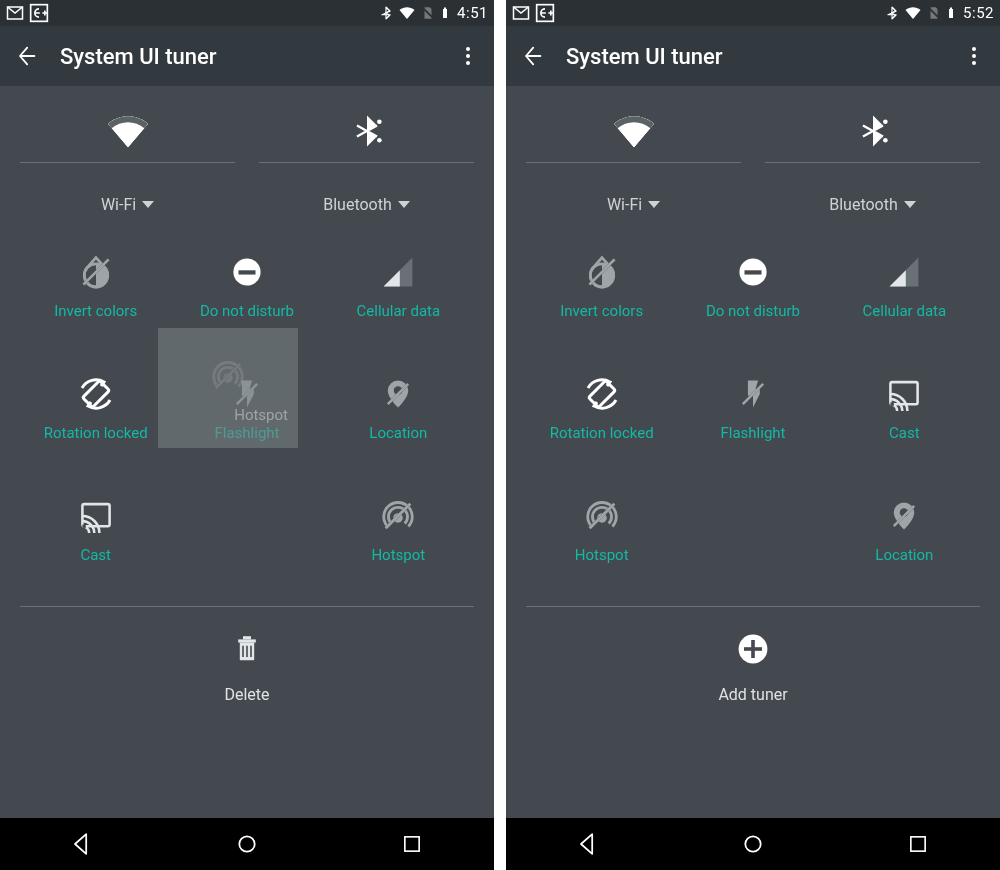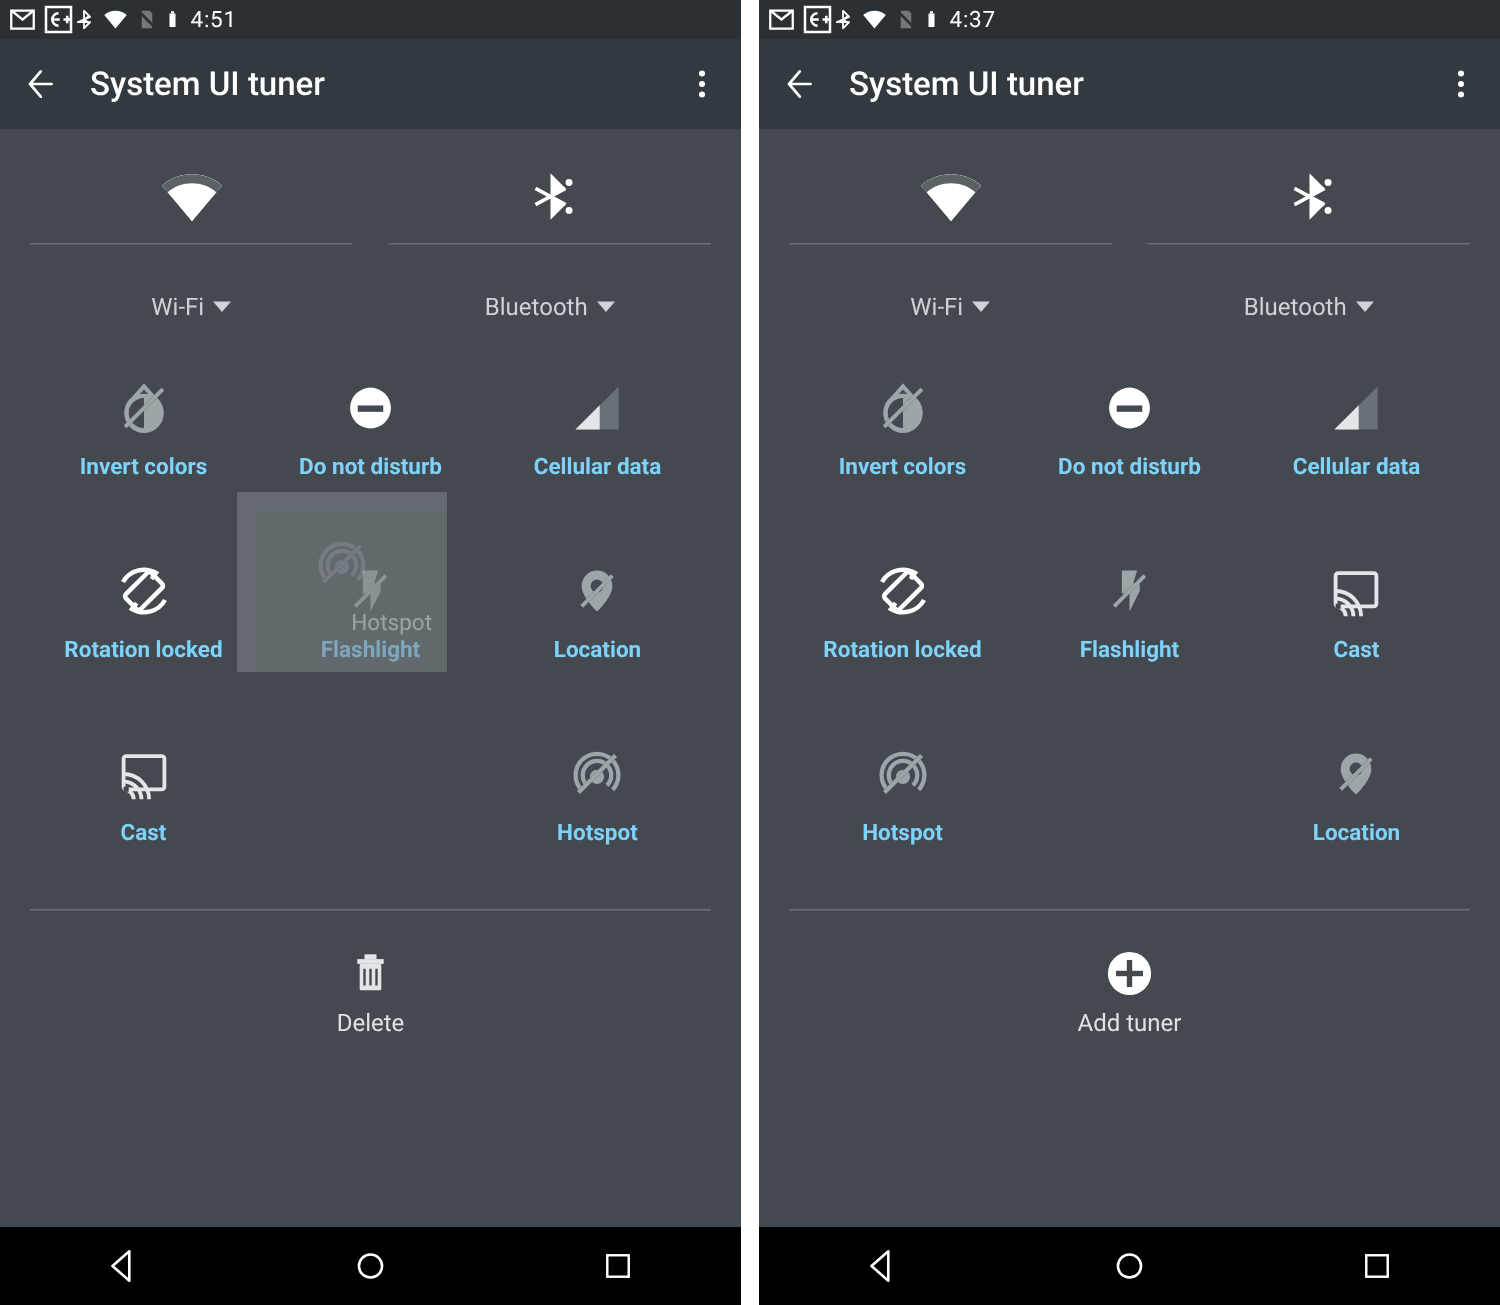--- a/index.html
+++ b/index.html
@@ -1,21 +1,21 @@
 <!DOCTYPE html>
 <html><head>
 <meta charset="utf-8">
 <style>
   * { margin:0; padding:0; box-sizing:border-box; font-family: Roboto, "Helvetica Neue", Arial, sans-serif; -webkit-font-smoothing:antialiased; }
   body { background:#fff; width:1000px; height:870px; overflow:hidden; }
   .stage { display:flex; width:1000px; height:870px; }
   .gap   { width:12px; background:#fff; }
   .phone { width:494px; height:870px; background:#43494e; position:relative; display:flex; flex-direction:column; color:#e3e6e8; }
   
-  .statusbar { height:26px; background:#2b3034; display:flex; align-items:center; justify-content:flex-start; padding:0 6px; color:#ffffff; font-size:15px; }
+  .statusbar { height:26px; background:#2b3034; display:flex; align-items:center; justify-content:space-between; padding:0 6px; color:#ffffff; font-size:15px; }
   .sb-left, .sb-right { display:flex; align-items:center; gap:5px; }
   .sb-right { gap:4px; }
   .clock { font-weight:400; letter-spacing:0.5px; margin-left:2px; }
   .ico { display:inline-flex; align-items:center; justify-content:center; }
   
   .appbar { height:60px; background:#333a3f; display:flex; align-items:center; padding:0 14px; color:#ffffff; }
   .appbar .title { font-size:22px; font-weight:500; margin-left:22px; flex:1; }
   .appbar .back  { width:24px; height:24px; }
   .appbar .more  { width:24px; height:24px; display:flex; flex-direction:column; align-items:center; justify-content:center; gap:3px; }
   .appbar .more span { width:4px; height:4px; border-radius:50%; background:#fff; }
@@ -25,25 +25,25 @@
   .toprow { display:flex; gap:24px; }
   .topcell { flex:1; display:flex; flex-direction:column; align-items:center; }
   .topcell .bigicon { height:46px; display:flex; align-items:center; justify-content:center; }
   .topcell .rule { width:100%; height:1px; background:#6a7176; margin-top:8px; }
   .topcell .lblrow { display:flex; align-items:center; gap:6px; margin-top:32px; color:#cfd3d6; font-size:16px; }
   .caret { width:0; height:0; border-left:6px solid transparent; border-right:6px solid transparent; border-top:7px solid #cfd3d6; }
   
   .grid { margin-top:34px; display:grid; grid-template-columns:repeat(3,1fr); row-gap:26px; }
   .tile { display:flex; flex-direction:column; align-items:center; justify-content:flex-start; height:96px; }
   .tile .ticon { height:48px; display:flex; align-items:center; justify-content:center; }
-  .tile .tlabel { margin-top:6px; font-size:15px; color:#7dd3fc; text-align:left;font-weight:bold; }
+  .tile .tlabel { margin-top:6px; font-size:15px; color:#14b8a6; text-align:left; }
   
   .divider { height:1px; background:#6a7176; margin:18px 0 0 0; }
   .actionrow { display:flex; flex-direction:column; align-items:center; padding:24px 0 14px 0; }
-  .actionrow .alabel { margin-top:1px; font-size:16px; color:#dfe3e5; }
+  .actionrow .alabel { margin-top:14px; font-size:16px; color:#dfe3e5; }
   
   .navbar { height:52px; background:#000; display:flex; align-items:center; justify-content:space-around; }
   .navbtn { width:90px; height:52px; display:flex; align-items:center; justify-content:center; }
   
   .ghost { position:absolute; background:#7d8488; opacity:0.55; width:140px; height:120px; display:flex; flex-direction:column; align-items:center; justify-content:center; pointer-events:none; }
   .ghost .ticon { height:48px; display:flex; align-items:center; justify-content:center; }
   .ghost .tlabel { margin-top:6px; font-size:15px; color:#e8ebec; }
 </style>
 </head>
 <body>
@@ -383,21 +383,21 @@
         <span class="ico">
             <svg width="14" height="18" viewBox="0 0 24 24">
               <use href="#i-nosim"></use>
             </svg>
           </span>
         <span class="ico">
             <svg width="12" height="18" viewBox="0 0 24 24">
               <use href="#i-batt"></use>
             </svg>
           </span>
-        <span class="clock">4:37</span>
+        <span class="clock">5:52</span>
       </div>
     </div>
     <div class="appbar">
       <span class="back"><svg width="24" height="24" viewBox="0 0 40 40">
             <use href="#i-arrow-back"></use>
           </svg></span>
       <span class="title">System UI tuner</span>
       <span class="more">
           <span></span>
           <span></span>

